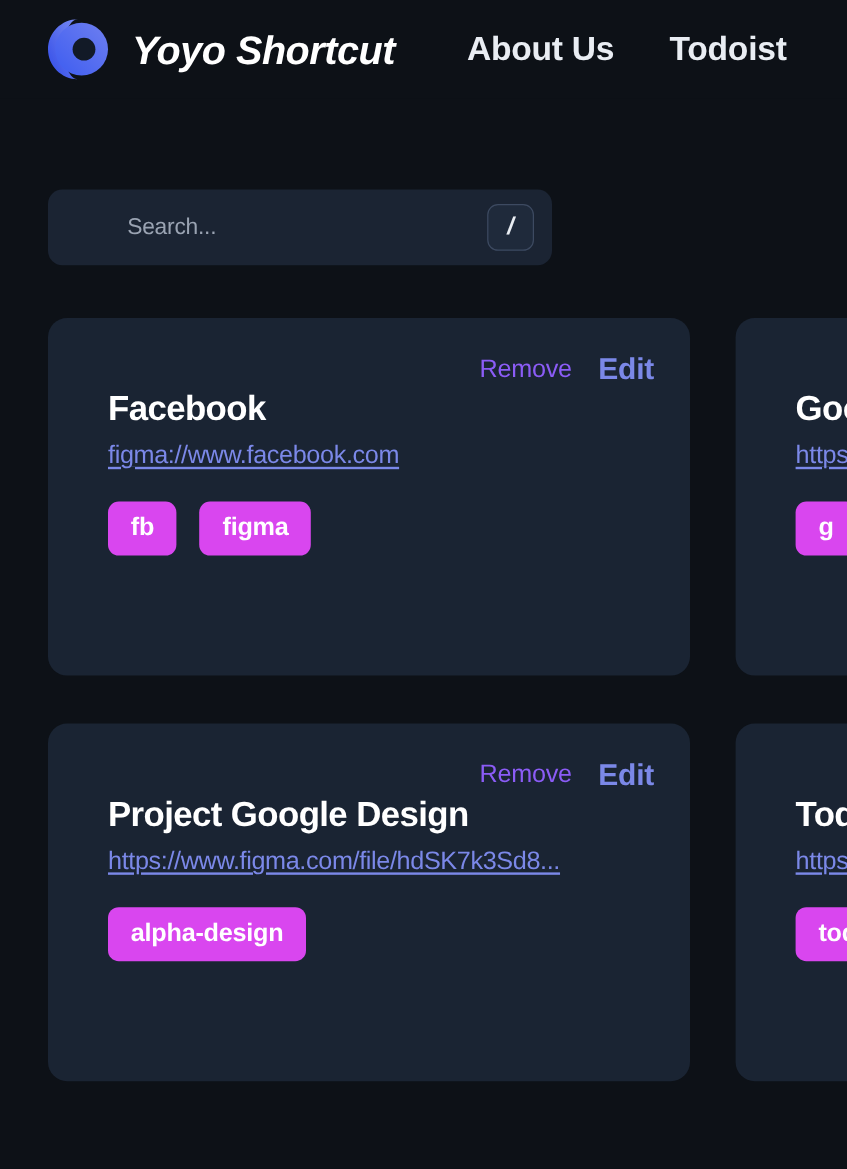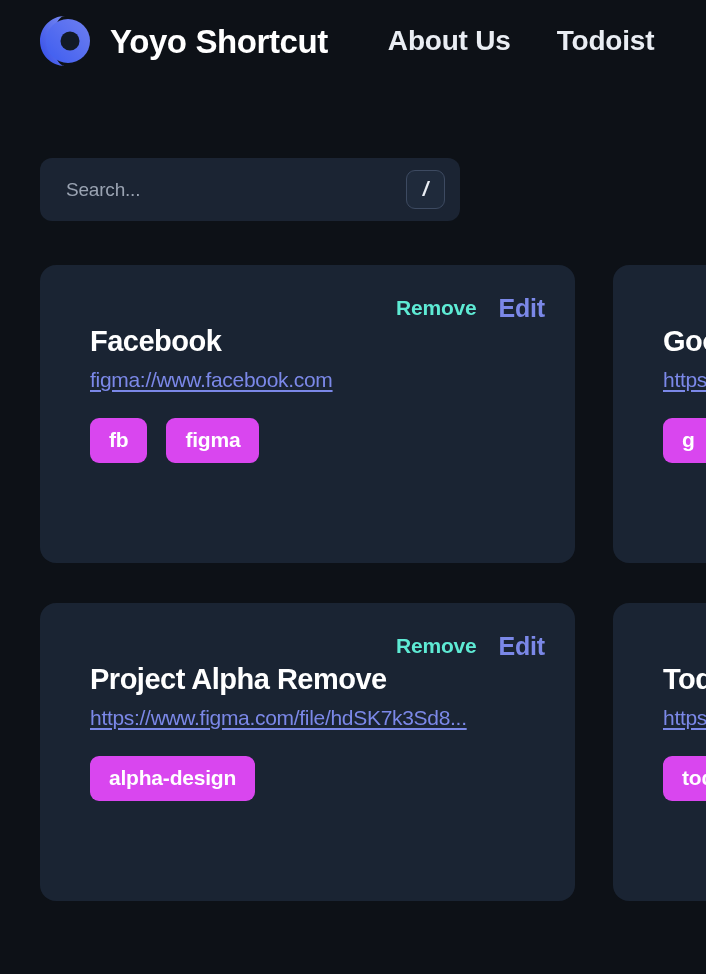--- a/index.html
+++ b/index.html
@@ -26,20 +26,21 @@
     background: #0d1117;
     position: relative;
     white-space: nowrap;
   }
 
   .brand {
     display: flex;
     align-items: center;
     gap: 16px;
     flex: 0 0 auto;
+    font-style: italic;
   }
 
   .logo-mark {
     width: 58px;
     height: 58px;
     flex: 0 0 58px;
     position: relative;
   }
 
   .brand-name {
@@ -82,20 +83,21 @@
 
   .search-input {
     flex: 1 1 auto;
     background: transparent;
     border: none;
     outline: none;
     color: #c4b5fd;
     font-size: 19px;
     font-family: "Liberation Sans", sans-serif;
     letter-spacing: -0.2px;
+    margin-left: 40px;
   }
   .search-input::placeholder { color: #9aa3b2; opacity: 1; }
 
   .slash-key {
     width: 39px;
     height: 39px;
     flex: 0 0 39px;
     border: 1px solid #3d4a61;
     border-radius: 9px;
     background: #1f2a3b;
@@ -129,23 +131,23 @@
 
   .card-actions {
     display: flex;
     justify-content: flex-end;
     align-items: center;
     gap: 22px;
     height: 34px;
   }
 
   .action-remove {
-    color: #5eead4;
+    color: #8b5cf6;
     font-size: 21px;
-    font-weight: bold;
+    font-weight: normal;
     cursor: pointer;
     letter-spacing: -0.2px;
   }
 
   .action-edit {
     color: #7b88e8;
     font-size: 25px;
     font-weight: bold;
     cursor: pointer;
     letter-spacing: -0.2px;
@@ -267,21 +269,21 @@
       <div class="tag-row">
         <span class="tag">g</span>
       </div>
     </div>
 
     <div class="card">
       <div class="card-actions">
         <span class="action-remove">Remove</span>
         <span class="action-edit">Edit</span>
       </div>
-      <div class="card-title">Project Alpha Remove</div>
+      <div class="card-title">Project Google Design</div>
       <a class="card-url">https://www.figma.com/file/hdSK7k3Sd8...</a>
       <div class="tag-row">
         <span class="tag">alpha-design</span>
       </div>
     </div>
 
     <div class="card">
       <div class="card-actions">
         
         

